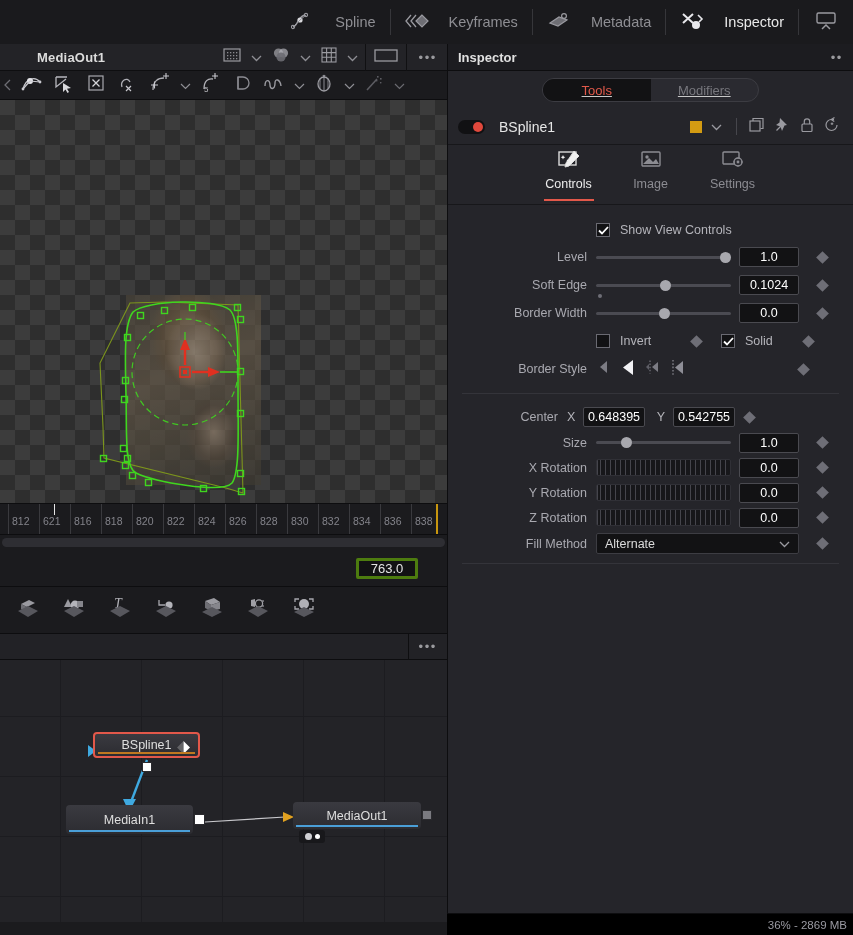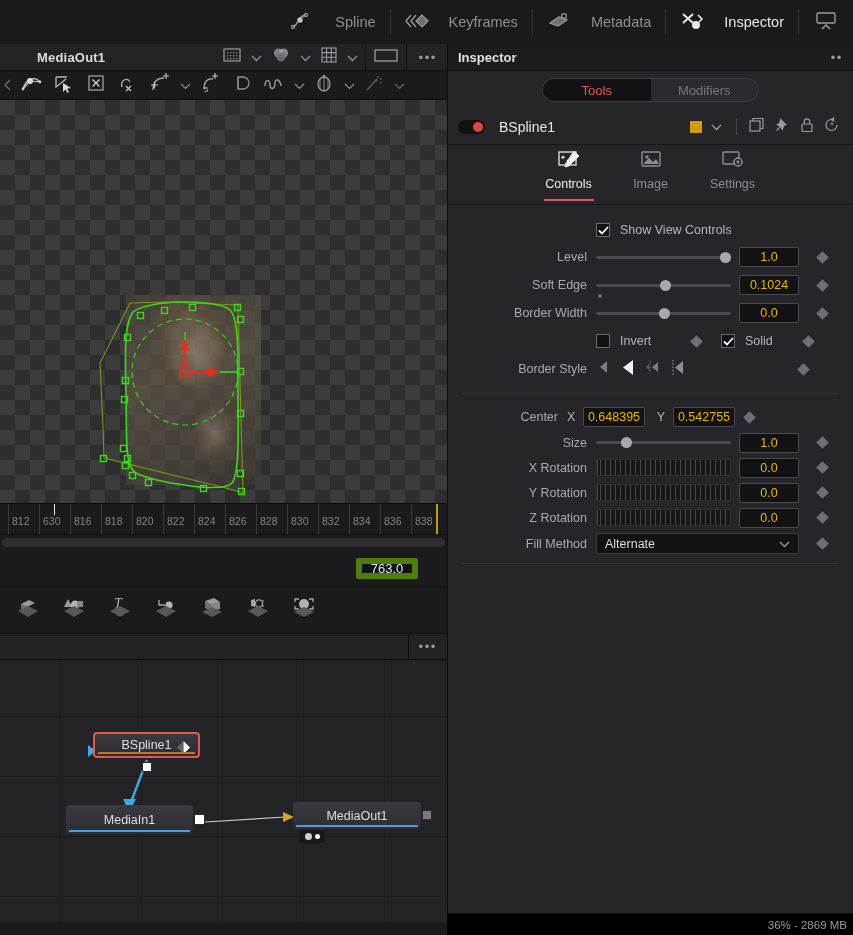--- a/index.html
+++ b/index.html
@@ -107,21 +107,21 @@
     position: absolute; left: 2px; top: 3px; width: 443px; height: 9px;
     background: #2e2e33; border-radius: 5px;
   }
   .framerow {
     position: relative; width: 447px; height: 36px; background: #1b1b1e;
     display: flex; align-items: center; justify-content: flex-end;
     border-bottom: 1px solid #0d0d0f;
   }
   .framebox {
     width: 62px; height: 21px; margin-right: 29px;
-    background: #121214; border: 6px solid #4d7c0f; border-radius: 2px;
+    background: #121214; border: 3px solid #4d7c0f; border-radius: 2px;
     display: flex; align-items: center; justify-content: center;
     font-size: 13px; color: #e4e4e4; cursor: text;
   }
 
   .toolstrip {
     position: relative; width: 447px; height: 47px; background: #1b1b1e;
     display: flex; align-items: center; padding-left: 8px; gap: 6px;
     border-bottom: 1px solid #0d0d0f;
   }
   .ts-btn {
@@ -161,21 +161,21 @@
     background: #25252a;
     border-left: 1px solid #0d0d0f;
   }
   .insp-header {
     height: 27px; background: #1c1c20; display: flex; align-items: center;
     border-bottom: 1px solid #0d0d0f;
   }
   .insp-title { margin-left: 10px; font-size: 13px; font-weight: bold; color: #e0e0e0; }
   .insp-header .dots { margin-left: auto; }
 
-  .tabrow { height: 38px; display: flex; align-items: center; justify-content: center; }
+  .tabrow { height: 38px; display: flex; align-items: center; justify-content: center; text-decoration: underline; }
   .pill {
     display: flex; width: 217px; height: 24px; border-radius: 12px;
     border: 1px solid #3c3c42; overflow: hidden; background: #2a2a30;
   }
   .pill-seg {
     flex: 1; display: flex; align-items: center; justify-content: center;
     font-size: 13px; color: #77777d; cursor: pointer;
   }
   .pill-seg.active { background: #121214; color: #e2594a; }
 
@@ -224,21 +224,21 @@
     background: #4b4b52; border-radius: 2px;
   }
   .slider .knob {
     position: absolute; top: 7px; width: 11px; height: 11px;
     border-radius: 50%; background: #a8a8ae;
   }
   .numbox {
     width: 60px; height: 20px; background: #121214;
     border: 1px solid #4a4a50; border-radius: 2px;
     display: flex; align-items: center; justify-content: center;
-    font-size: 12.5px; color: #eab308; margin-left: 8px; cursor: text;
+    font-size: 12.5px; color: #ffffff; margin-left: 8px; cursor: text;
   }
   .diamond {
     width: 9px; height: 9px; background: #6e6e76;
     transform: rotate(45deg); margin-left: 19px; cursor: pointer; flex: none;
   }
   .combo {
     width: 203px; height: 21px; background: #121214;
     border: 1px solid #3d3d43; border-radius: 2px;
     display: flex; align-items: center; padding: 0 8px;
     font-size: 12.5px; color: #dcdcdc; cursor: pointer;
@@ -590,21 +590,21 @@
         <line x1="220" y1="272" x2="238" y2="272" stroke="#3fd61f" stroke-width="1.6"></line>
 
         <line x1="185" y1="240" x2="185" y2="232" stroke="#3fd61f" stroke-width="1.2"></line>
       </svg>
     </div>
 
     <div class="ruler">
       <div class="rtick" style="left:8px"></div>
         <div class="rlabel" style="left:8px">812</div>
       <div class="rtick" style="left:39px"></div>
-        <div class="rlabel" style="left:39px">630</div>
+        <div class="rlabel" style="left:39px">621</div>
       <div class="rtick" style="left:70px"></div>
         <div class="rlabel" style="left:70px">816</div>
       <div class="rtick" style="left:101px"></div>
         <div class="rlabel" style="left:101px">818</div>
       <div class="rtick" style="left:132px"></div>
         <div class="rlabel" style="left:132px">820</div>
       <div class="rtick" style="left:163px"></div>
         <div class="rlabel" style="left:163px">822</div>
       <div class="rtick" style="left:194px"></div>
         <div class="rlabel" style="left:194px">824</div>

